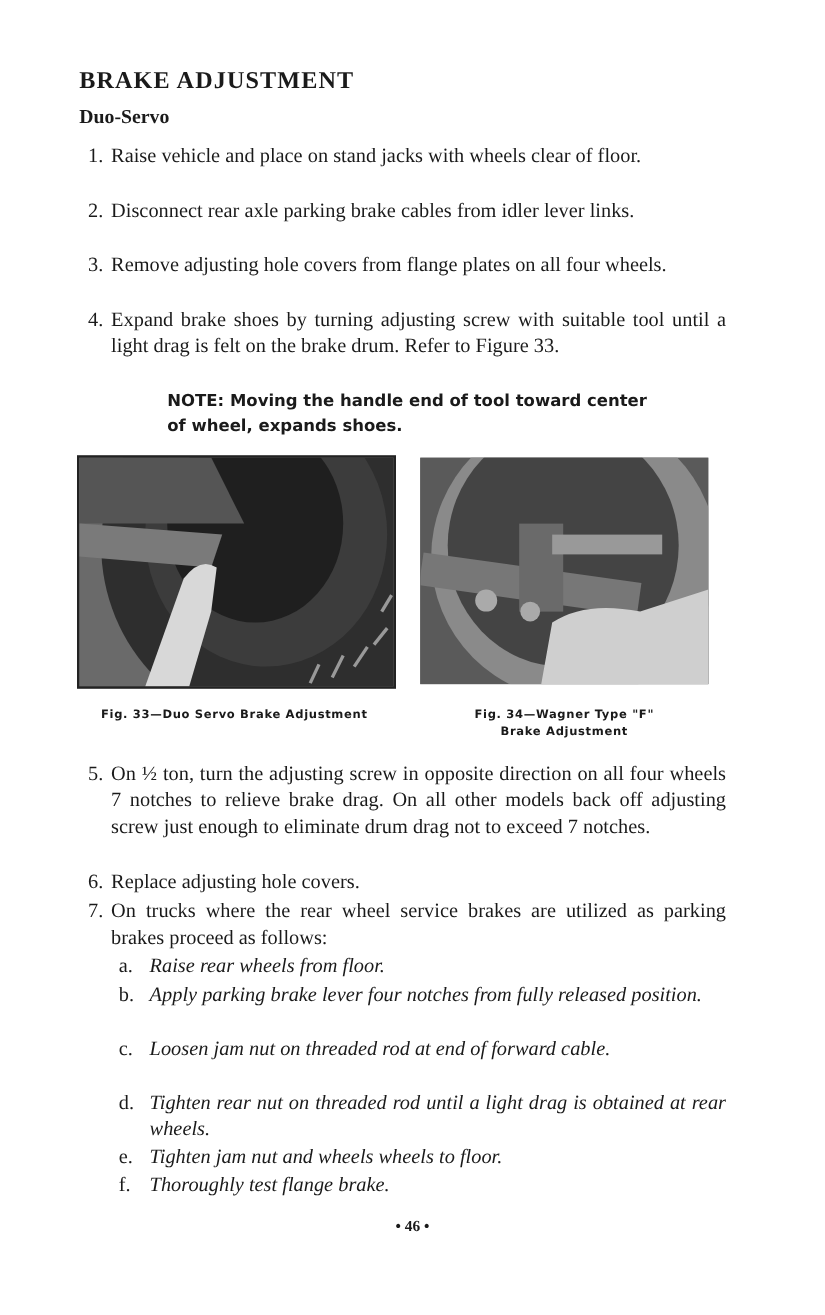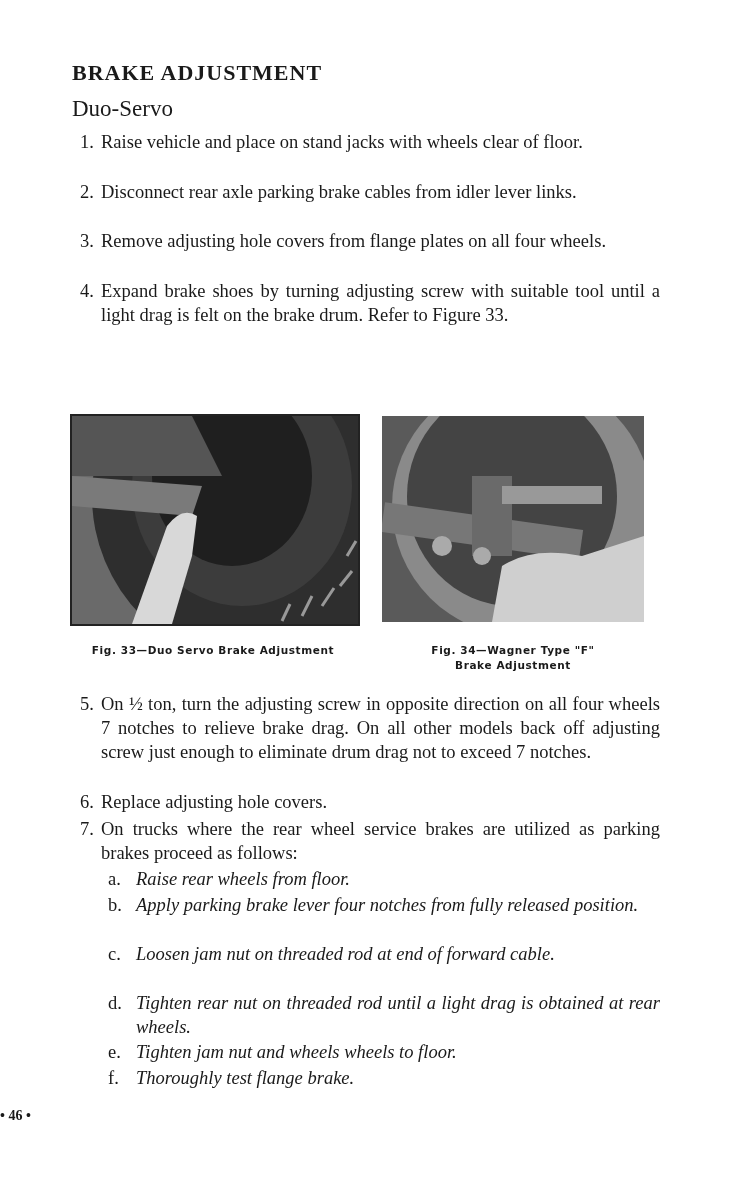--- a/index.html
+++ b/index.html
@@ -7,21 +7,21 @@
     width: 750px; height: 1195px; background: #ffffff; position: relative; overflow: hidden;
     font-family: "DejaVu Serif", "Liberation Serif", serif; color: #1a1a1a;
   }
   .page { position: absolute; left: 0; top: 0; width: 750px; height: 1195px; }
   .title {
     position: absolute; left: 72px; top: 60px;
     font-family: "Liberation Serif", serif; font-weight: bold; font-size: 22px; letter-spacing: 1px;
   }
   .subtitle {
     position: absolute; left: 72px; top: 96px;
-    font-family: "Liberation Serif", serif; font-weight: normal; font-size: 23px;
+    font-family: "Liberation Serif", serif; font-weight: bold; font-size: 18px;
   }
   .step {
     position: absolute; left: 80px; width: 580px;
     font-family: "Liberation Serif", serif; font-size: 18.5px; line-height: 24px; text-align: justify;
   }
   .step .num { position: absolute; left: 0; top: 0; }
   .step .txt { display: block; margin-left: 21px; }
   .substep { left: 108px; width: 552px; }
   .substep .txt { margin-left: 28px; font-style: italic; }
   .note {
@@ -30,21 +30,21 @@
   }
   .fig {
     position: absolute; border: 2px solid #222; overflow: hidden; background: #555;
   }
   .fig svg { display: block; }
   .caption {
     position: absolute; font-family: "DejaVu Sans", "Liberation Sans", sans-serif;
     font-weight: bold; font-size: 10.5px; letter-spacing: 0.6px; line-height: 15px; text-align: center;
   }
   .pagenum {
-    position: absolute; left: 0; width: 750px; top: 1108px; text-align: left;
+    position: absolute; left: 0; width: 750px; top: 1108px; text-align: center;
     font-family: "Liberation Serif", serif; font-size: 14px; font-weight: bold;
   }
 </style>
 </head>
 <body>
 
 <div class="page">
 
   <div class="title">BRAKE ADJUSTMENT</div>
   <div class="subtitle">Duo-Servo</div>
@@ -59,20 +59,21 @@
   </div>
   <div class="step" style="top:229px;">
     <span class="num">3.</span>
     <span class="txt">Remove adjusting hole covers from flange plates on all four wheels.</span>
   </div>
   <div class="step" style="top:279px;">
     <span class="num">4.</span>
     <span class="txt">Expand brake shoes by turning adjusting screw with suitable tool until a light drag is felt on the brake drum. Refer to Figure 33.</span>
   </div>
 
+  <div class="note">NOTE: Moving the handle end of tool toward center of wheel, expands shoes.</div>
 
   <div class="fig" style="left:70px; top:414px; width:286px; height:208px;">
     <svg width="286" height="208" viewBox="0 0 286 208">
       <rect width="286" height="208" fill="#6a6a6a"></rect>
       <ellipse cx="190" cy="80" rx="170" ry="170" fill="#2e2e2e"></ellipse>
       <ellipse cx="170" cy="70" rx="110" ry="120" fill="#3c3c3c"></ellipse>
       <ellipse cx="160" cy="60" rx="80" ry="90" fill="#1f1f1f"></ellipse>
       <polygon points="0,0 120,0 150,60 0,60" fill="#555"></polygon>
       <polygon points="0,60 130,70 120,100 0,90" fill="#7a7a7a"></polygon>
       <path d="M60 208 L95 110 Q110 90 125 100 L120 140 L100 208 Z" fill="#d8d8d8"></path>

